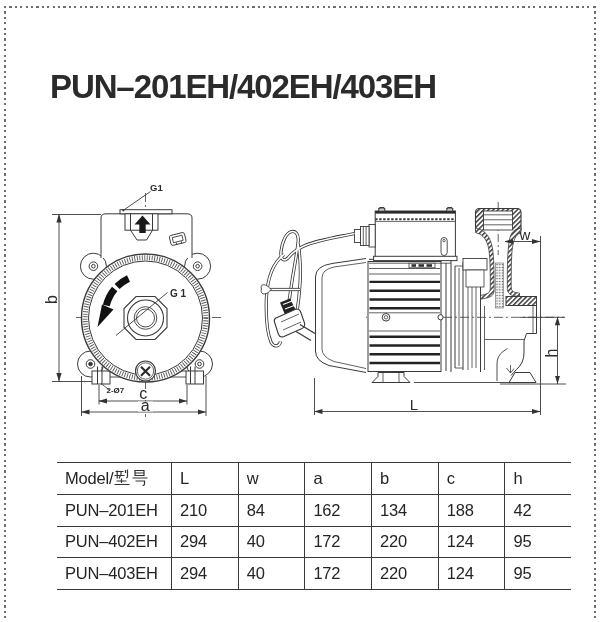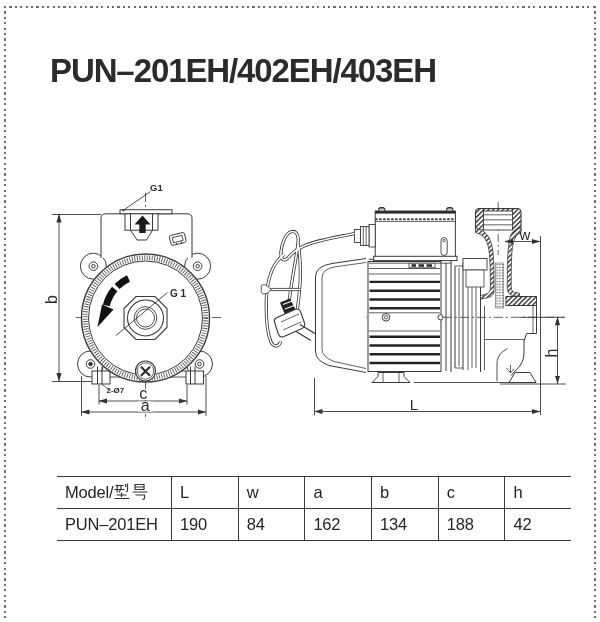--- a/index.html
+++ b/index.html
@@ -1,22 +1,22 @@
 <!DOCTYPE html>
 <html><head>
 <meta charset="utf-8">
 <style>
 html,body{margin:0;padding:0;width:600px;height:622px;background:#fff;overflow:hidden}
 body{font-family:"Liberation Sans",sans-serif;position:relative;color:#222}
 .dt{position:absolute;left:4px;top:6px;width:592px;height:2.2px;background-image:repeating-linear-gradient(90deg,#6f6f6f 0 2.2px,transparent 2.2px 5.4px)}
 .dl{position:absolute;left:4px;top:6px;width:2.2px;height:616px;background-image:repeating-linear-gradient(180deg,#6f6f6f 0 2.2px,transparent 2.2px 5.4px)}
 .dr{position:absolute;left:594px;top:6px;width:2.2px;height:616px;background-image:repeating-linear-gradient(180deg,#6f6f6f 0 2.2px,transparent 2.2px 5.4px)}
-#ttl{position:absolute;left:50px;top:52px;font-size:33px;font-weight:bold;letter-spacing:-1.1px;color:#2b2b2b;white-space:nowrap}
+#ttl{position:absolute;left:50px;top:68px;font-size:33px;font-weight:bold;letter-spacing:-1.1px;color:#2b2b2b;white-space:nowrap}
 #art{position:absolute;left:0;top:0}
-table{position:absolute;left:57px;top:476px;border-collapse:collapse;table-layout:fixed}
+table{position:absolute;left:57px;top:462px;border-collapse:collapse;table-layout:fixed}
 td{border-top:1.6px solid #3a3a3a;border-bottom:1.6px solid #3a3a3a;height:30.8px;padding:0 0 0 8px;font-size:16.5px;letter-spacing:-0.2px;color:#242424;vertical-align:middle;white-space:nowrap}
 td+td{border-left:1.4px solid #3a3a3a}
 .c1{width:106px}.cn{width:57.7px}
 .cjk{display:inline-block;vertical-align:-2.5px;margin-left:1px}
 </style>
 </head>
 <body>
 <div class="dt"></div>
 <div class="dl"></div>
 <div class="dr"></div>
@@ -282,21 +282,39 @@
           </svg></td>
 <td class="cn">L</td>
         <td class="cn">w</td>
         <td class="cn">a</td>
         <td class="cn">b</td>
         <td class="cn">c</td>
         <td class="cn">h</td>
       </tr>
 <tr>
         <td>PUN–201EH</td>
-        <td>190</td>
+        <td>210</td>
         <td>84</td>
         <td>162</td>
         <td>134</td>
         <td>188</td>
         <td>42</td>
       </tr>
+<tr>
+        <td>PUN–402EH</td>
+        <td>294</td>
+        <td>40</td>
+        <td>172</td>
+        <td>220</td>
+        <td>124</td>
+        <td>95</td>
+      </tr>
+<tr>
+        <td>PUN–403EH</td>
+        <td>294</td>
+        <td>40</td>
+        <td>172</td>
+        <td>220</td>
+        <td>124</td>
+        <td>95</td>
+      </tr>
 </tbody>
   </table>
 
 </body></html>

